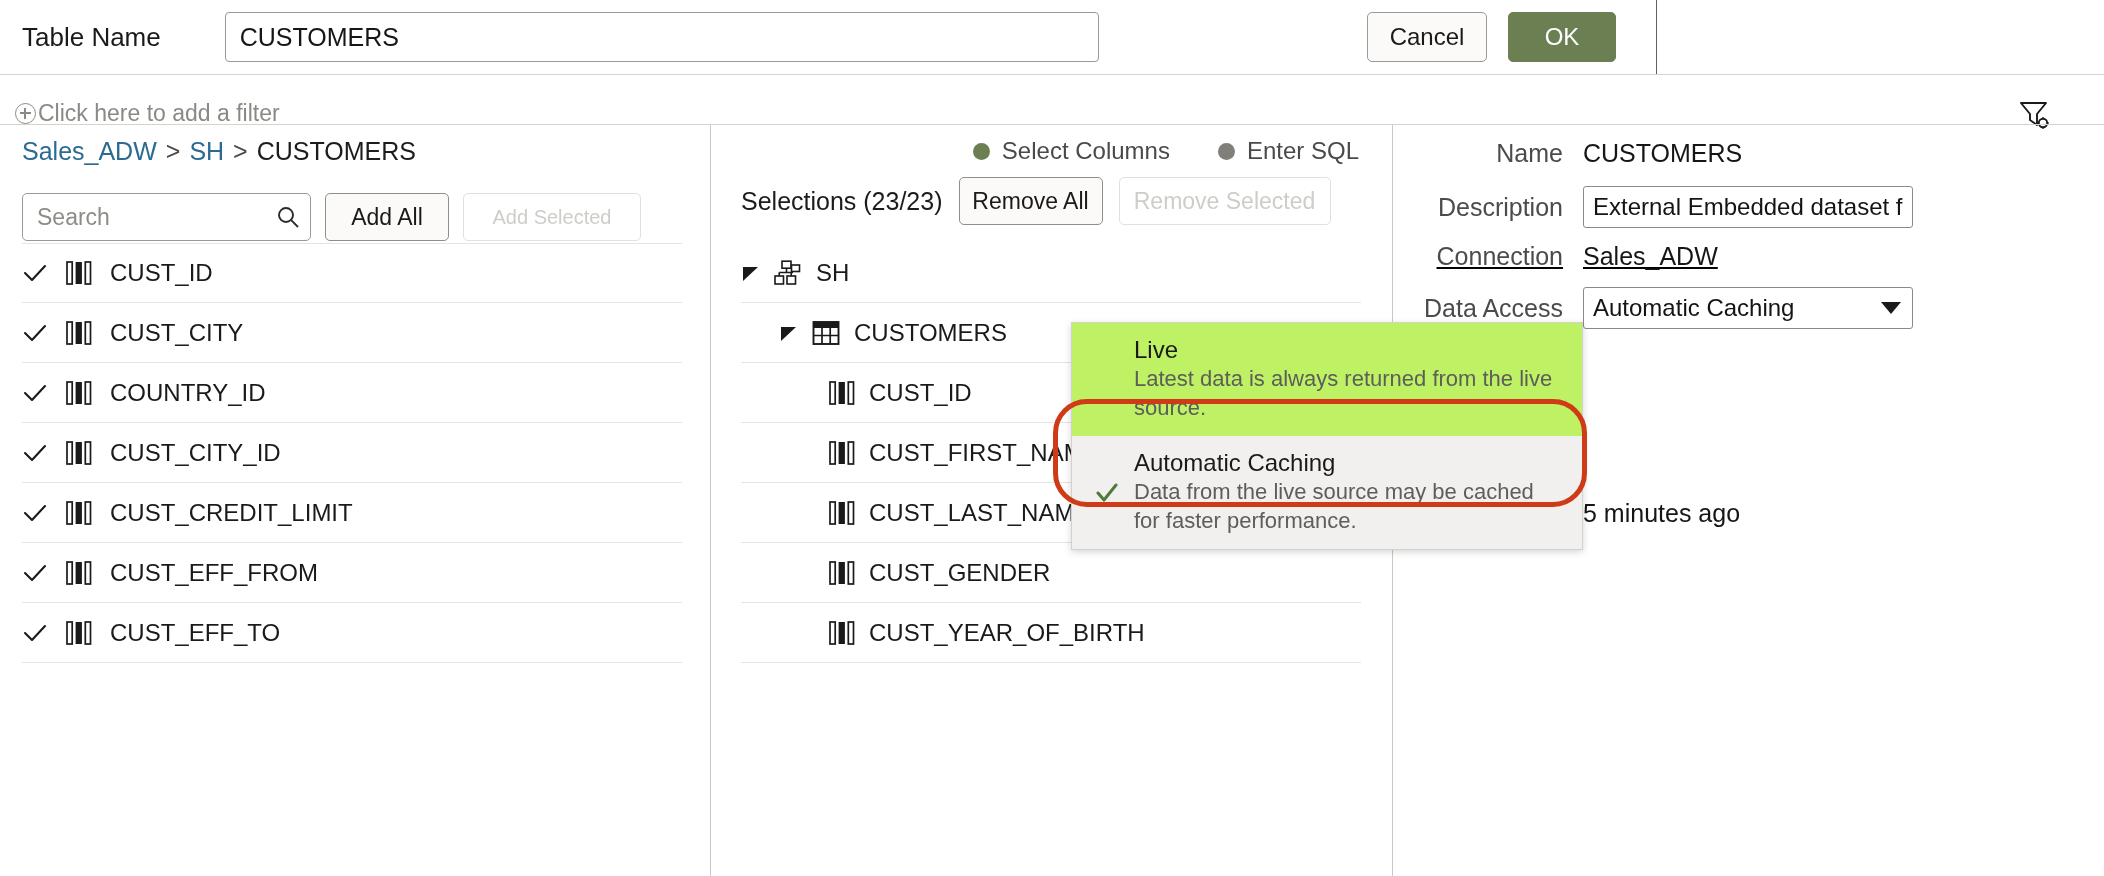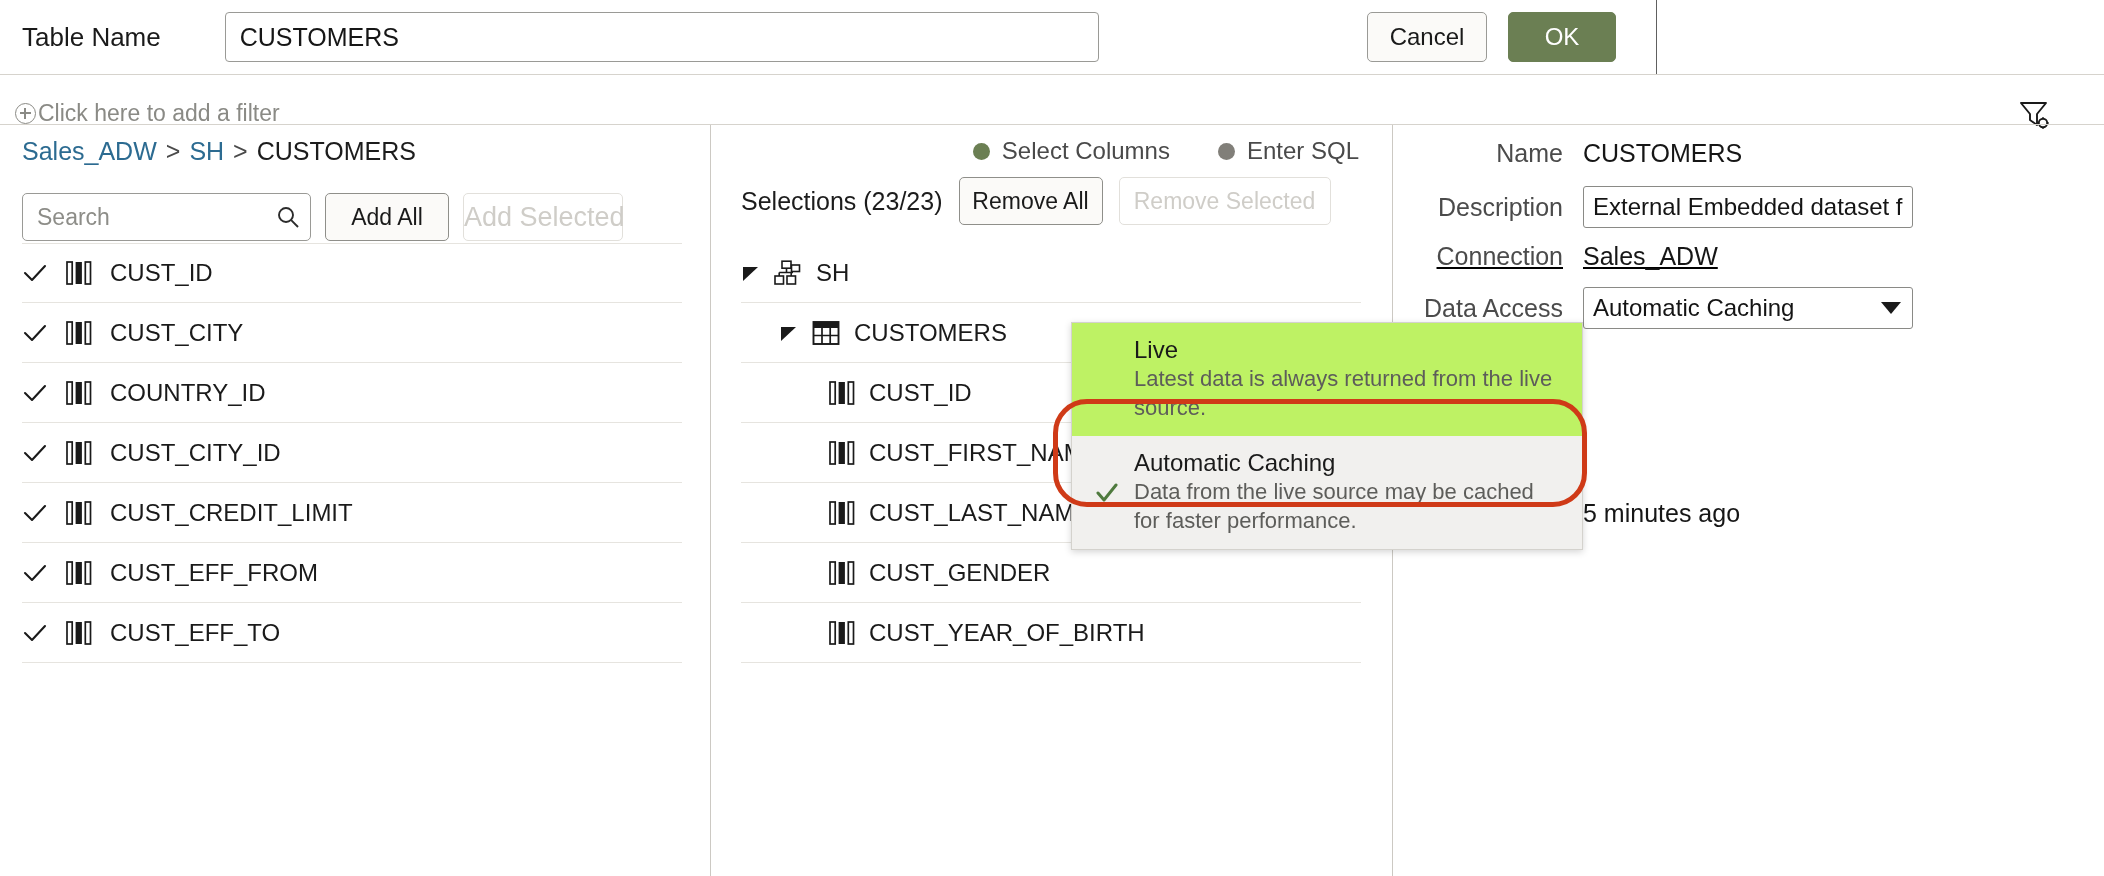--- a/index.html
+++ b/index.html
@@ -103,21 +103,21 @@
   .search-icon-btn {
     position: absolute; right: 11px; top: 12px; width: 24px; height: 24px; cursor: pointer;
   }
   .btn-addall {
     width: 124px; height: 48px; background: #fbfaf8; border: 1px solid #8f8f8a;
     color: #1a1a1a; font-size: 23px;
   }
   .btn-disabled {
     background: #fff; border: 1px solid #e2e0db; color: #cfcdc8; cursor: default;
   }
-  .btn-addsel { width: 160px; height: 48px; font-size: 27px; }
+  .btn-addsel { width: 178px; height: 48px; font-size: 20px; }
 
   .list { position: absolute; left: 22px; top: 118px; width: 660px; }
   .list-row {
     display: flex; align-items: center; height: 60px;
     border-bottom: 1px solid #e6e4df; gap: 18px; cursor: pointer;
   }
   .list-row:first-child { border-top: 1px solid #e6e4df; }
   .check-mark { width: 26px; height: 26px; flex: 0 0 auto; }
   .col-icon { width: 26px; height: 28px; flex: 0 0 auto; }
   .row-label { font-size: 24px; color: #1a1a1a; white-space: nowrap; }

